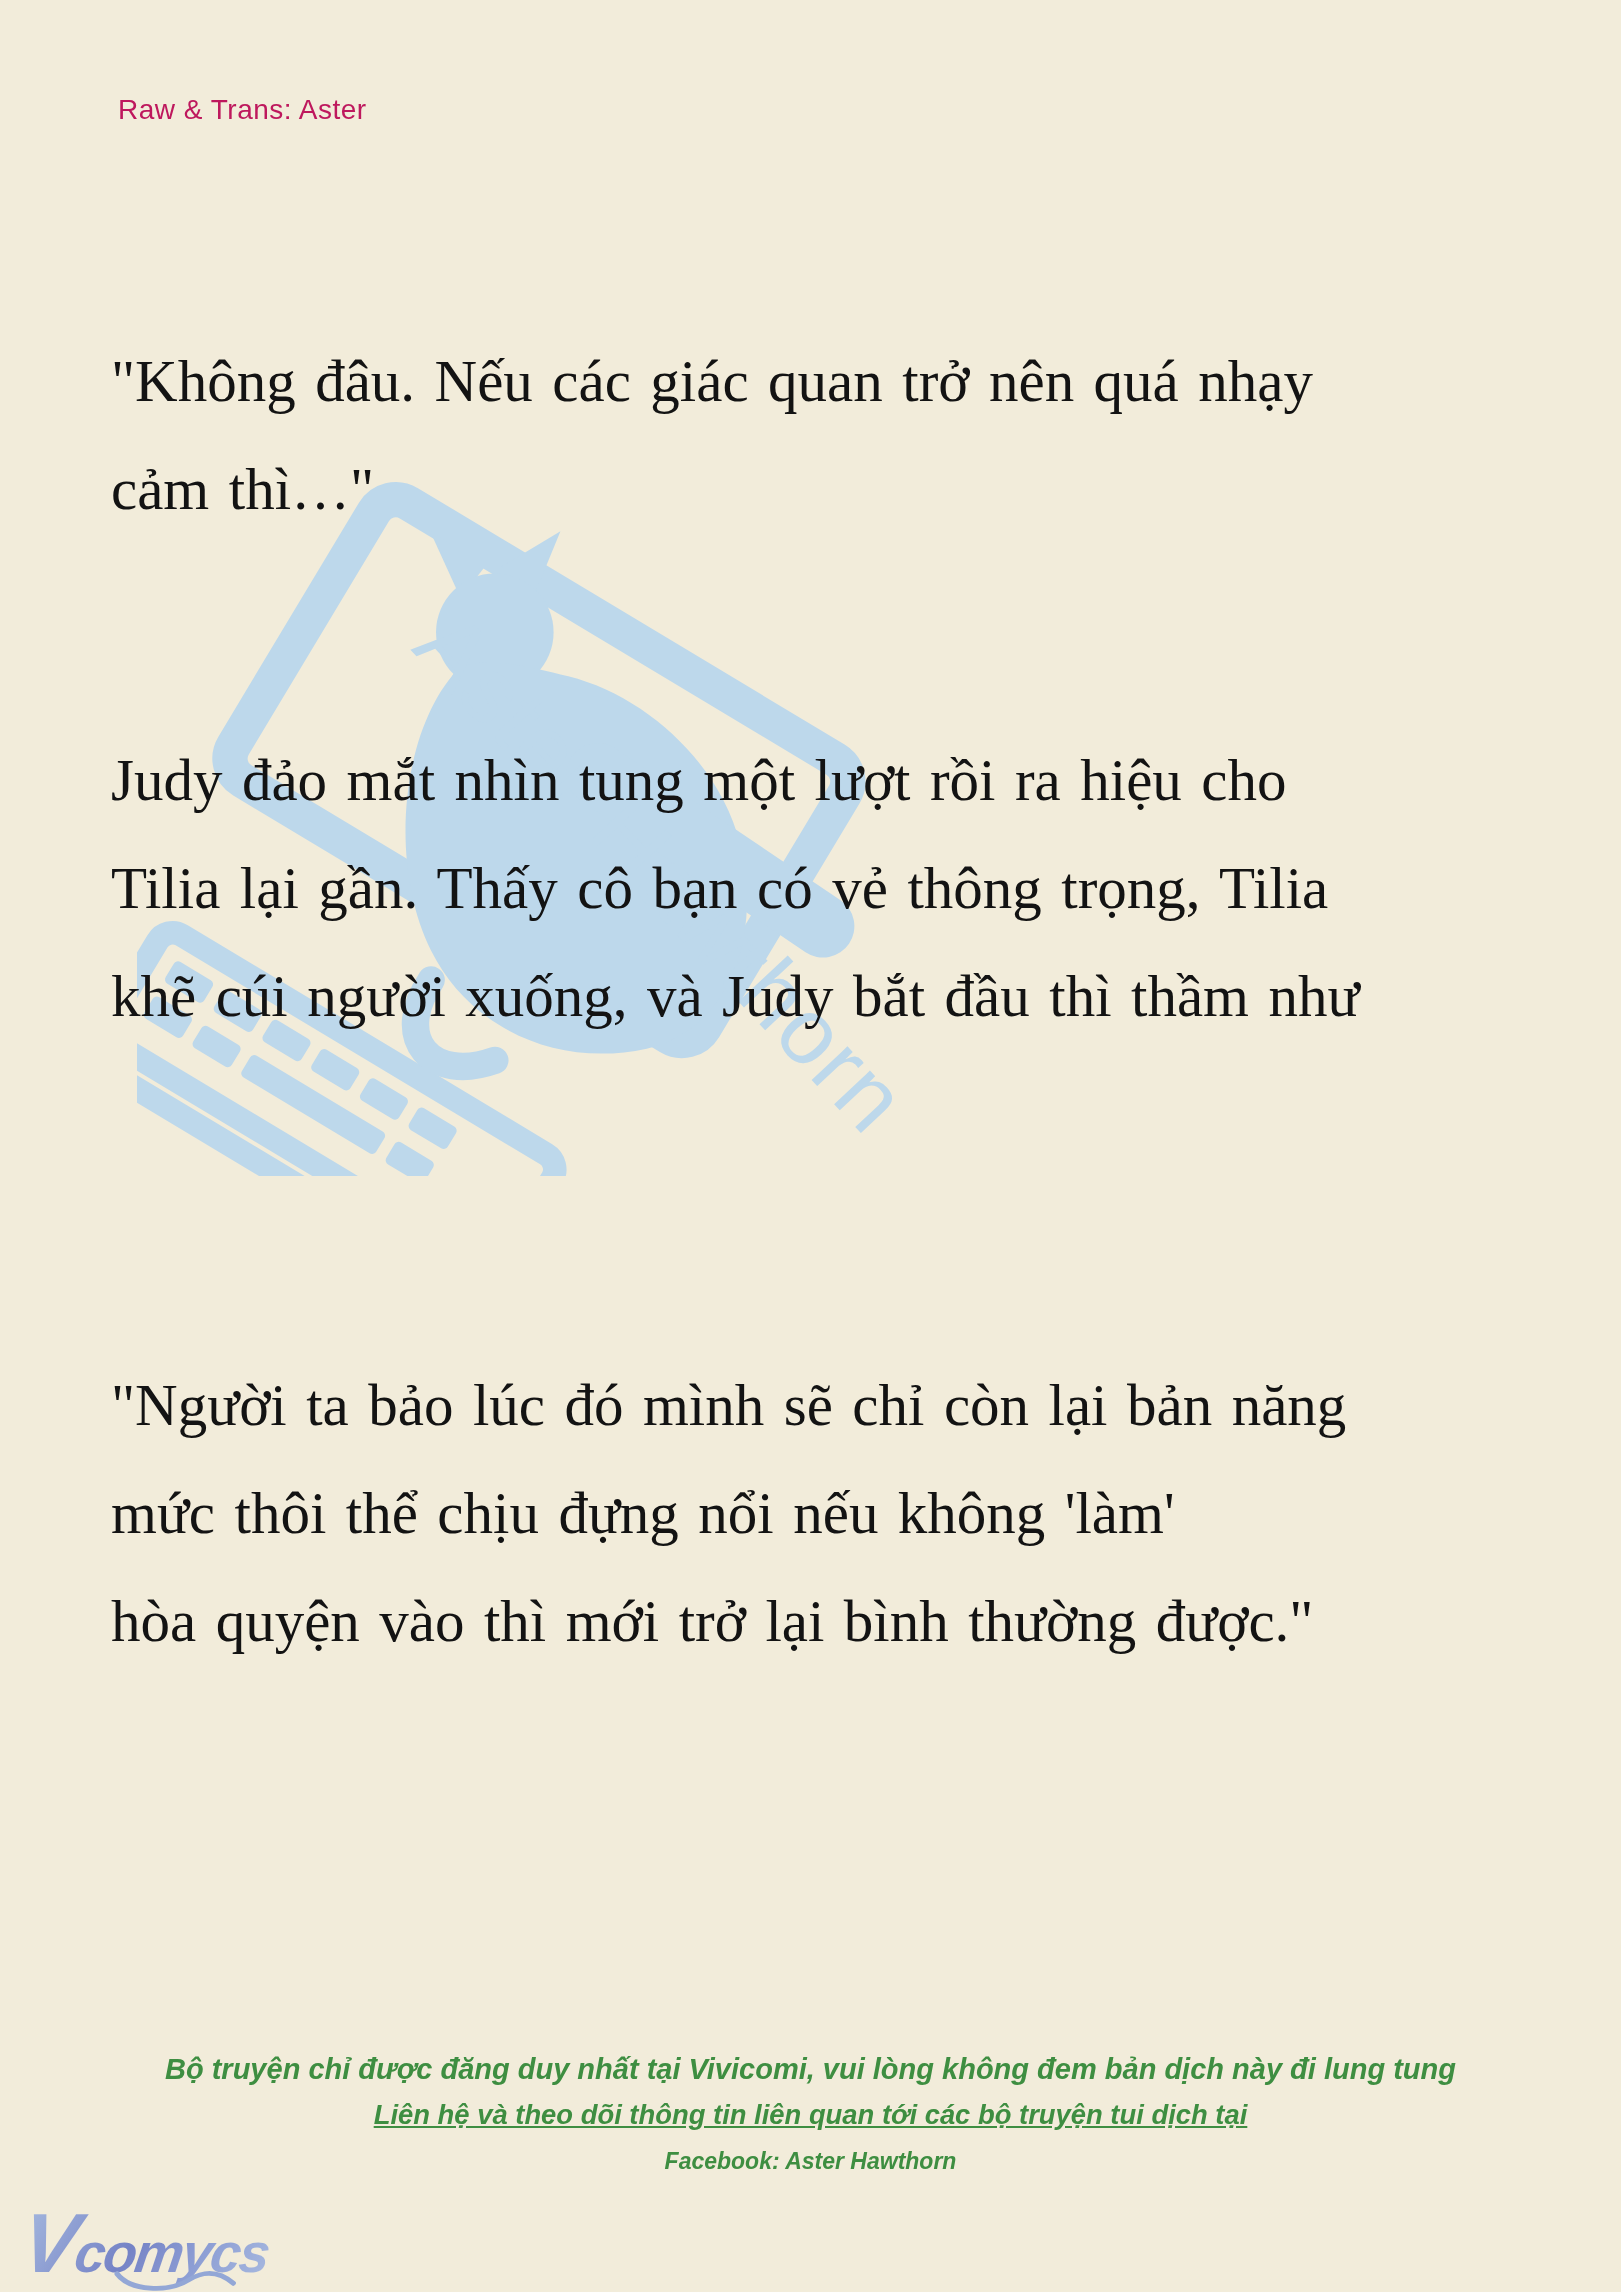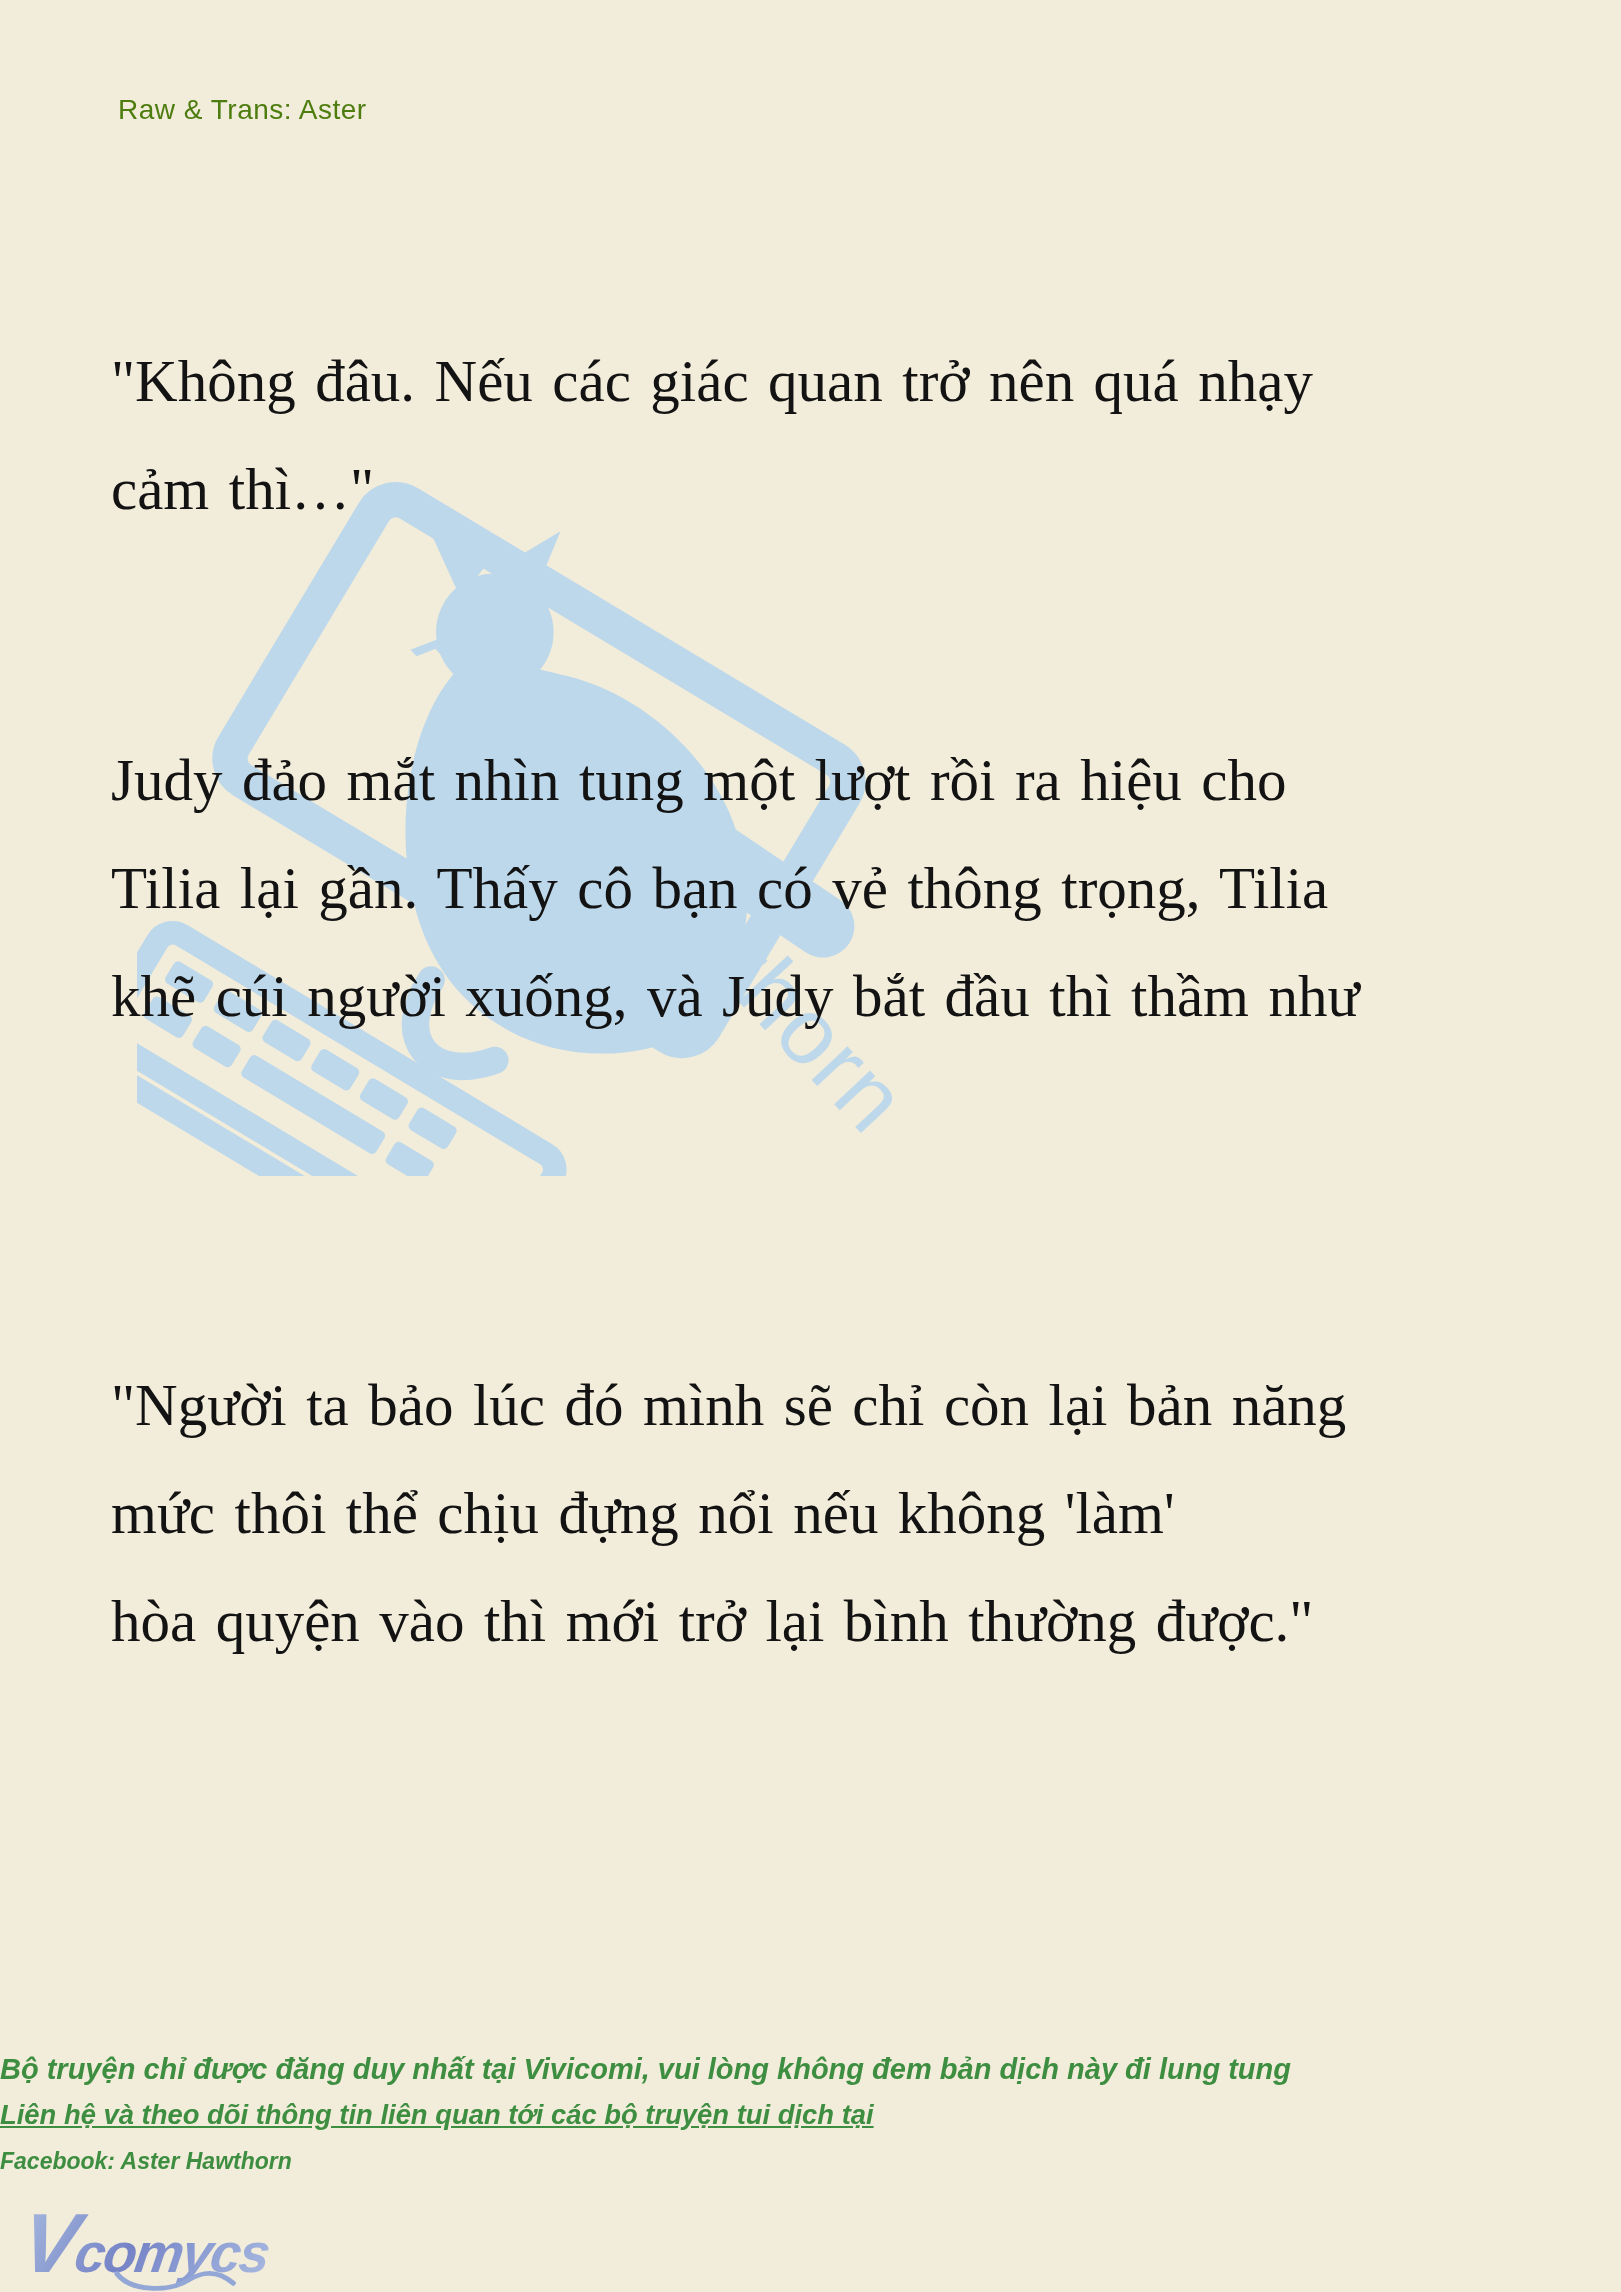--- a/index.html
+++ b/index.html
@@ -9,21 +9,21 @@
     position: relative;
     overflow: hidden;
     font-family: "Liberation Serif", serif;
     color: #161616;
   }
 
   
   .credit {
     position: absolute; left: 118px; top: 92px;
     font-family: "Liberation Sans", sans-serif;
-    font-size: 28px; line-height: 35px; color: #4d7c0f;
+    font-size: 28px; line-height: 35px; color: #be185d;
     letter-spacing: 0.5px;
   }
 
   
   .watermark {
     position: absolute; left: 137px; top: 353px;
     width: 843px; height: 823px;
     z-index: 1; pointer-events: none;
   }
   .watermark svg { display: block; }
@@ -37,21 +37,21 @@
     word-spacing: 0.08em;
     color: #131313;
   }
   #para-0 { top: 327px; }
   #para-1 { top: 726px; }
   #para-2 { top: 1351px; }
 
   
   .footer {
     position: absolute; left: 0; top: 2046px; width: 1621px;
-    text-align: left; z-index: 2;
+    text-align: center; z-index: 2;
     font-family: "Liberation Sans", sans-serif;
     font-style: italic; font-weight: bold;
     color: #3e8e41;
   }
   .footer .f-line { line-height: 46px; }
   .footer .f-1 { font-size: 29px; }
   .footer .f-2 { font-size: 27.4px; text-decoration: underline; }
   .footer .f-3 { font-size: 23px; }
 
   

